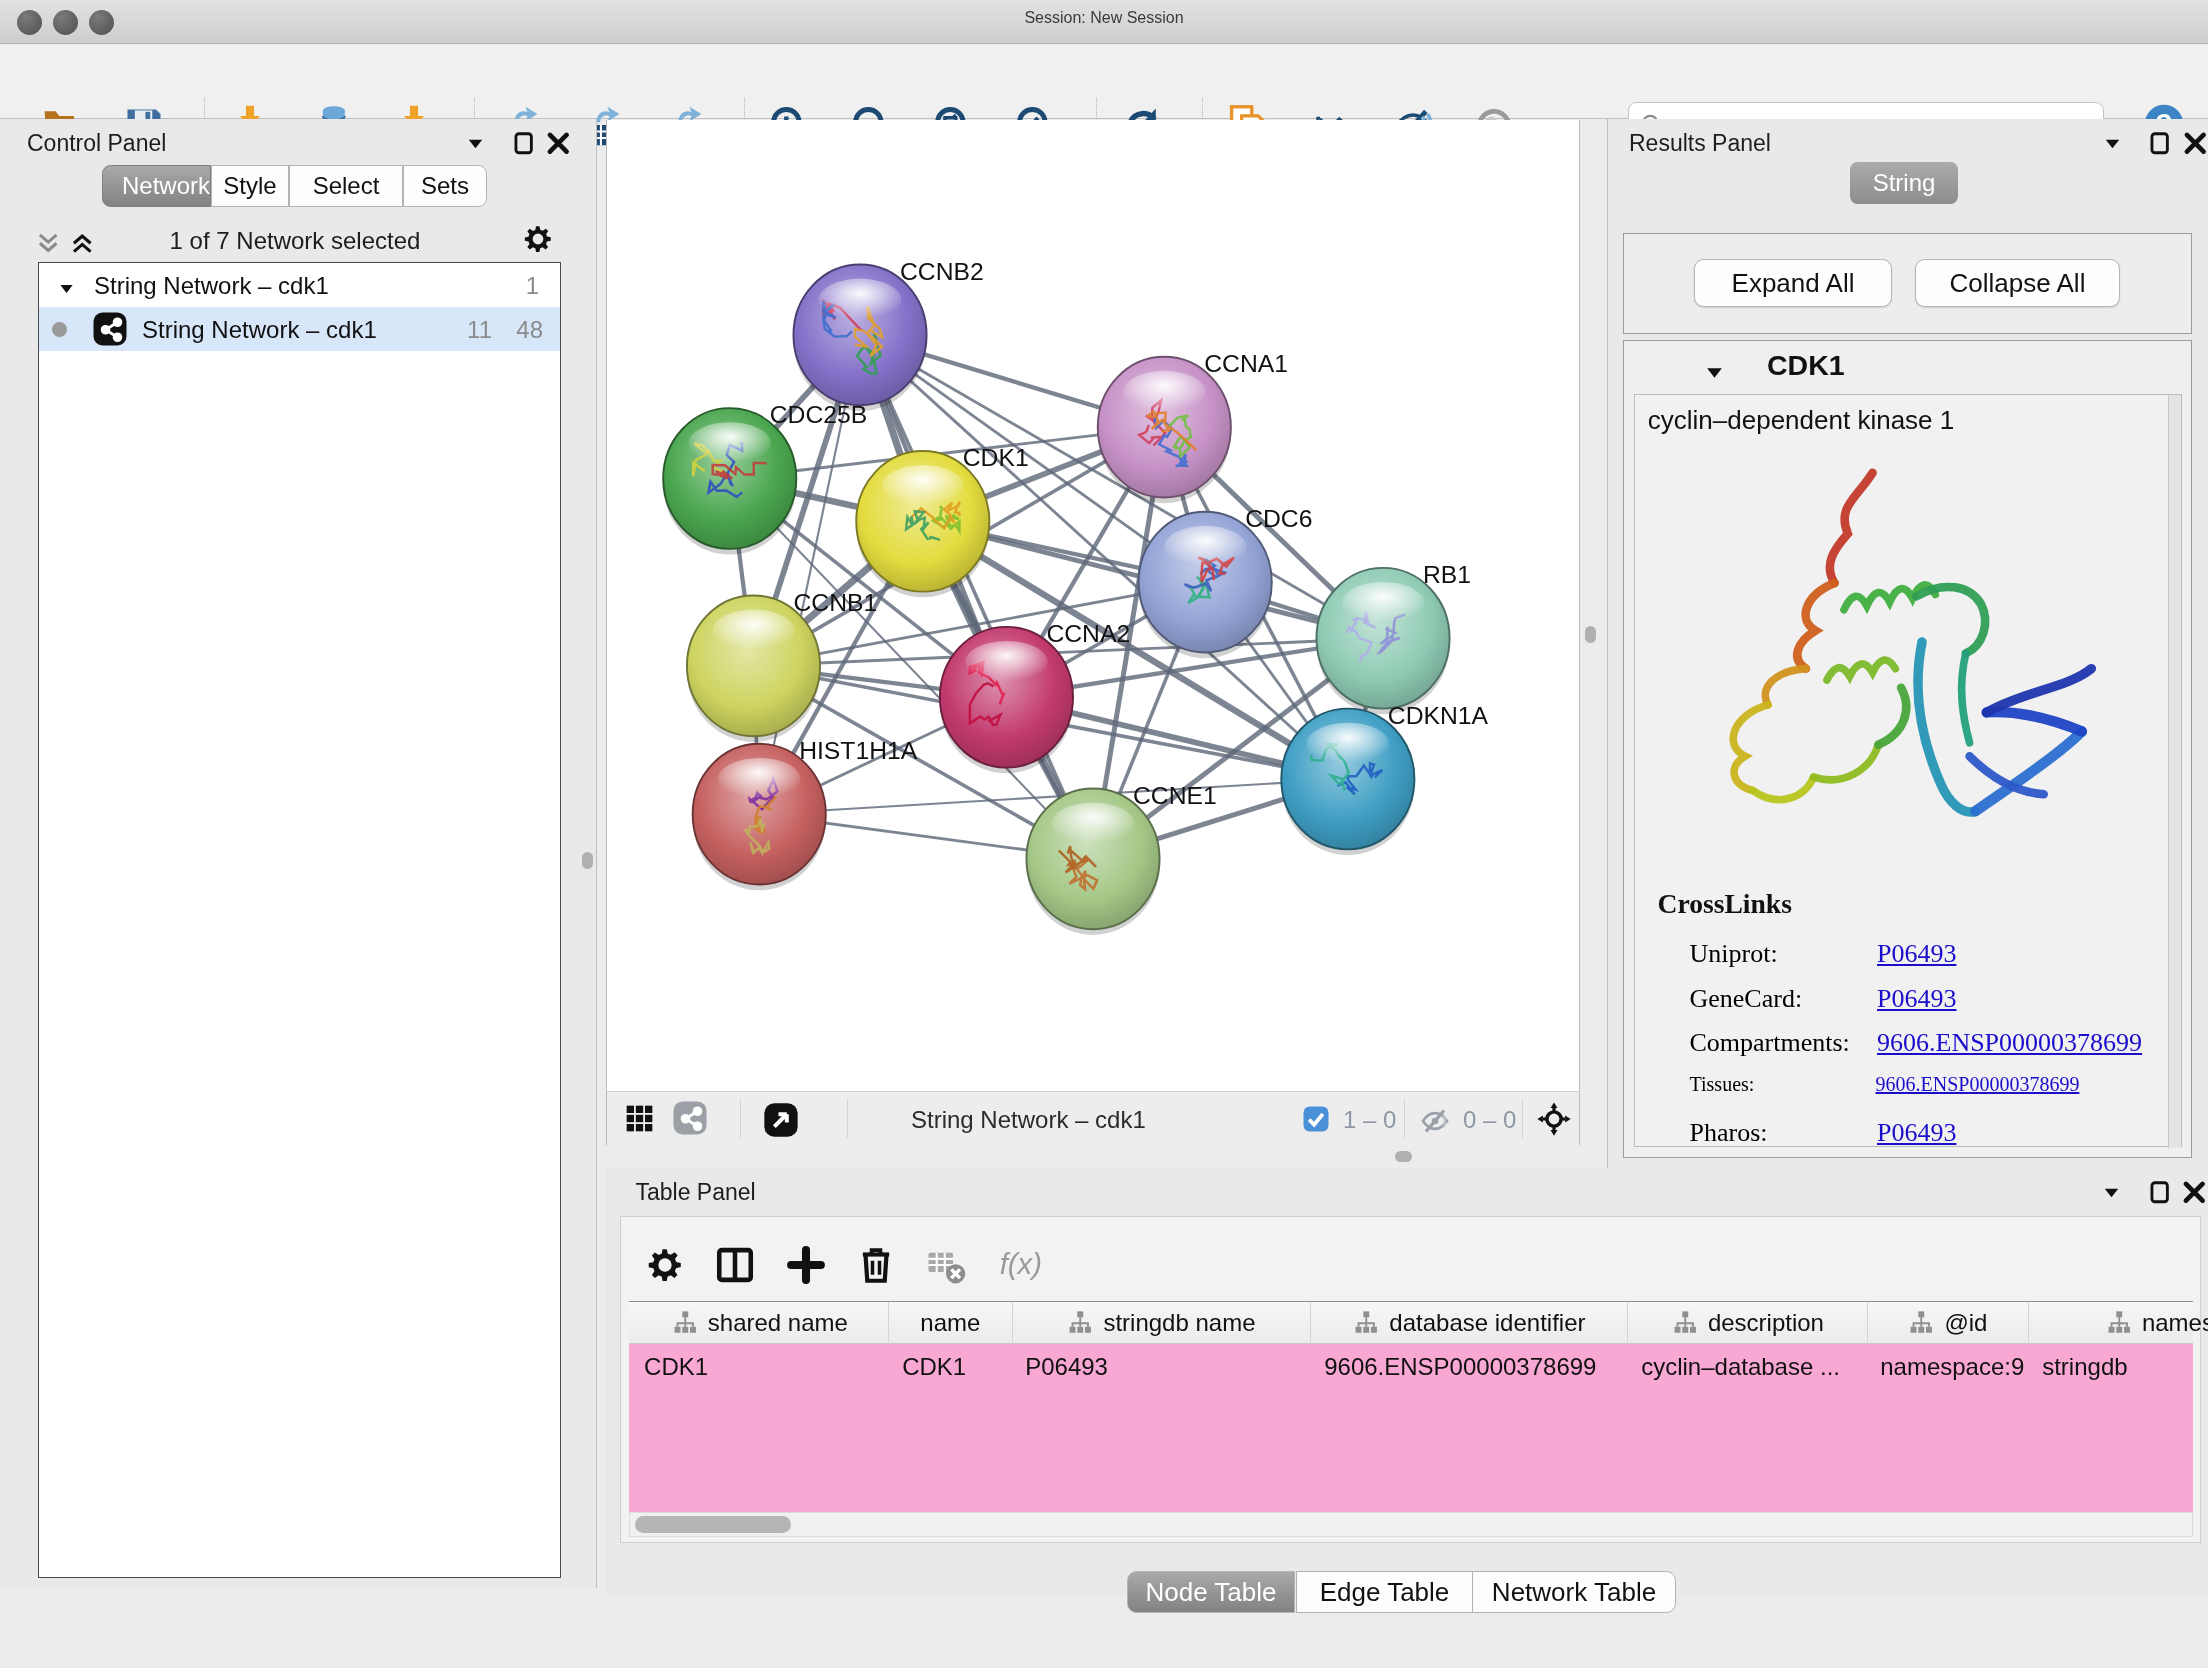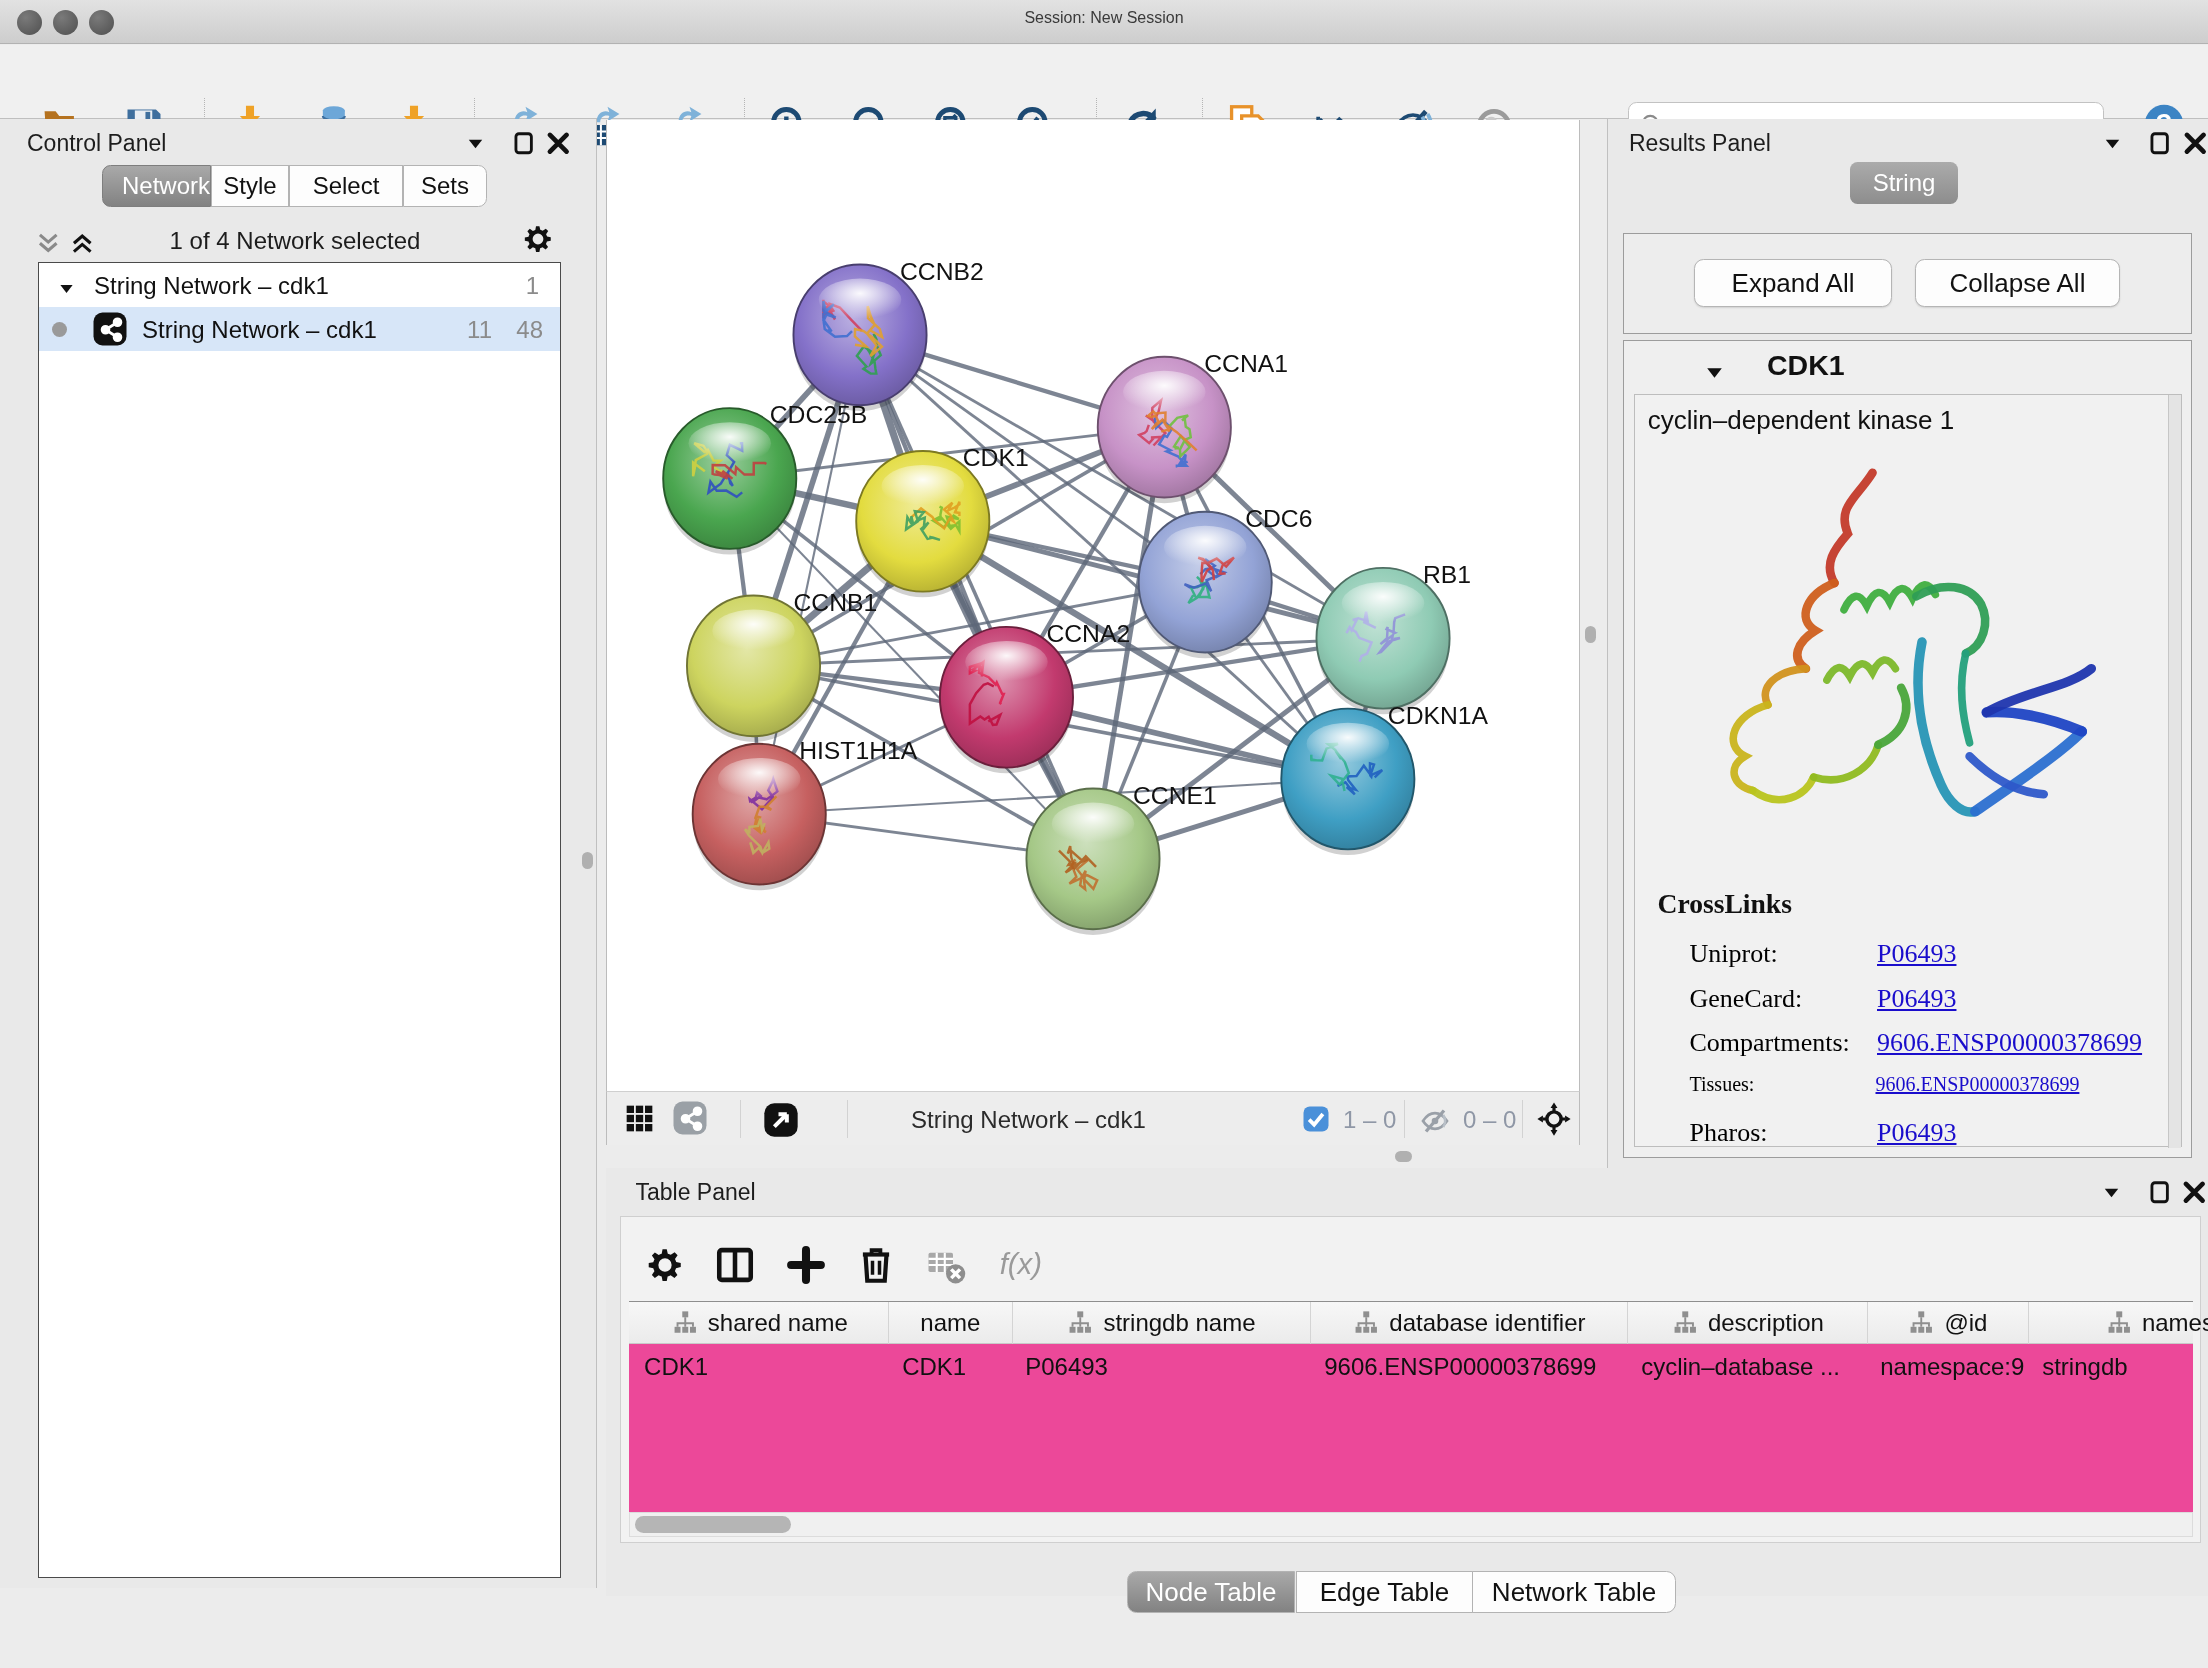--- a/index.html
+++ b/index.html
@@ -63,21 +63,21 @@
     box-shadow:0 1px 1.9px rgba(0,0,0,.12); }
   .serif { font-family:"Liberation Serif","DejaVu Serif",serif; }
   .xlink { color:#1a0dcc; text-decoration:underline; cursor:pointer; }
 
   
   #table-panel { left:606px; top:1168px; width:1603px; height:428px; background:#e9e9e9; }
   #tp-box { position:absolute; left:14.3px; top:48px; width:1581px; height:327px;
     background:#f2f2f2; border:1px solid #cfcfcf; }
   .tp-ico { position:absolute; top:27px; width:42px; height:42px; cursor:pointer; }
   #tp-table { position:absolute; left:7.6px; top:84px; width:1564px; height:227px;
-    background:#ec4899; border-top:1.9px solid #8e8e8e; }
+    background:#f9a8d4; border-top:1.9px solid #8e8e8e; }
   #tp-header { position:absolute; left:0; top:0; height:42px; width:100%;
     background:linear-gradient(#f7f7f7,#ebebeb); border-bottom:1px solid #c9c9c9; }
   .th { position:absolute; top:0; height:42px; display:flex; align-items:center;
     justify-content:center; gap:8.6px; overflow:hidden; border-right:1px solid #d4d4d4;
     font-size:24px; color:#111; }
   .td { position:absolute; top:44px; height:42px; line-height:42px; font-size:24px;
     color:#111; padding-left:13.3px; overflow:hidden; white-space:nowrap; }
   #tp-hscroll { position:absolute; left:7.6px; top:295px; width:1564px; height:25px;
     background:#f0f0f0; border:1px solid #dcdcdc; }
   #tp-thumb { position:absolute; left:4.8px; top:2.9px; width:156px; height:17px;
@@ -298,21 +298,21 @@
     <span class="panel-ctrl" style="left:34px;top:110px" id="chev-dn">
         <svg width="28.5" height="28.5" viewBox="0 0 24 24">
           <path d="M5 5l7 6 7-6M5 12l7 6 7-6" stroke="#8a8a8a" stroke-width="2.6" fill="none"></path>
         </svg>
       </span>
     <span class="panel-ctrl" style="left:68px;top:110px" id="chev-up">
         <svg width="28.5" height="28.5" viewBox="0 0 24 24">
           <path d="M5 12l7-6 7 6M5 19l7-6 7 6" stroke="#111" stroke-width="2.6" fill="none"></path>
         </svg>
       </span>
-    <div style="position:absolute;left:105px;top:108px;width:380px;text-align:center;font-size:24px;color:#1d1d1d">1 of 4 Network selected</div>
+    <div style="position:absolute;left:105px;top:108px;width:380px;text-align:center;font-size:24px;color:#1d1d1d">1 of 7 Network selected</div>
     <span class="panel-ctrl" style="left:521px;top:103px" id="cp-gear">
         <svg width="34" height="34" viewBox="0 0 24 24">
           <path fill-rule="evenodd" fill="#111" d="M21 13.2v-2.4l-2.6-.5a6.6 6.6 0 0 0-.7-1.7l1.5-2.2-1.7-1.7-2.2 1.5c-.5-.3-1.1-.5-1.7-.7L13 3h-2.4l-.5 2.6c-.6.2-1.2.4-1.7.7L6.2 4.8 4.5 6.5 6 8.7c-.3.5-.5 1.1-.7 1.7l-2.6.5v2.4l2.6.5c.2.6.4 1.2.7 1.7l-1.5 2.2 1.7 1.7 2.2-1.5c.5.3 1.1.5 1.7.7l.5 2.6H13l.5-2.6c.6-.2 1.2-.4 1.7-.7l2.2 1.5 1.7-1.7-1.5-2.2c.3-.5.5-1.1.7-1.7zM12 8.2a3.8 3.8 0 1 1 0 7.6 3.8 3.8 0 0 1 0-7.6z"></path>
         </svg>
       </span>
 
     <div id="net-tree-box" class="abs">
       <div class="tree-row">
         <span style="position:absolute;left:17px;top:15px" id="tree-caret">
             <svg width="21" height="21" viewBox="0 0 24 24">

